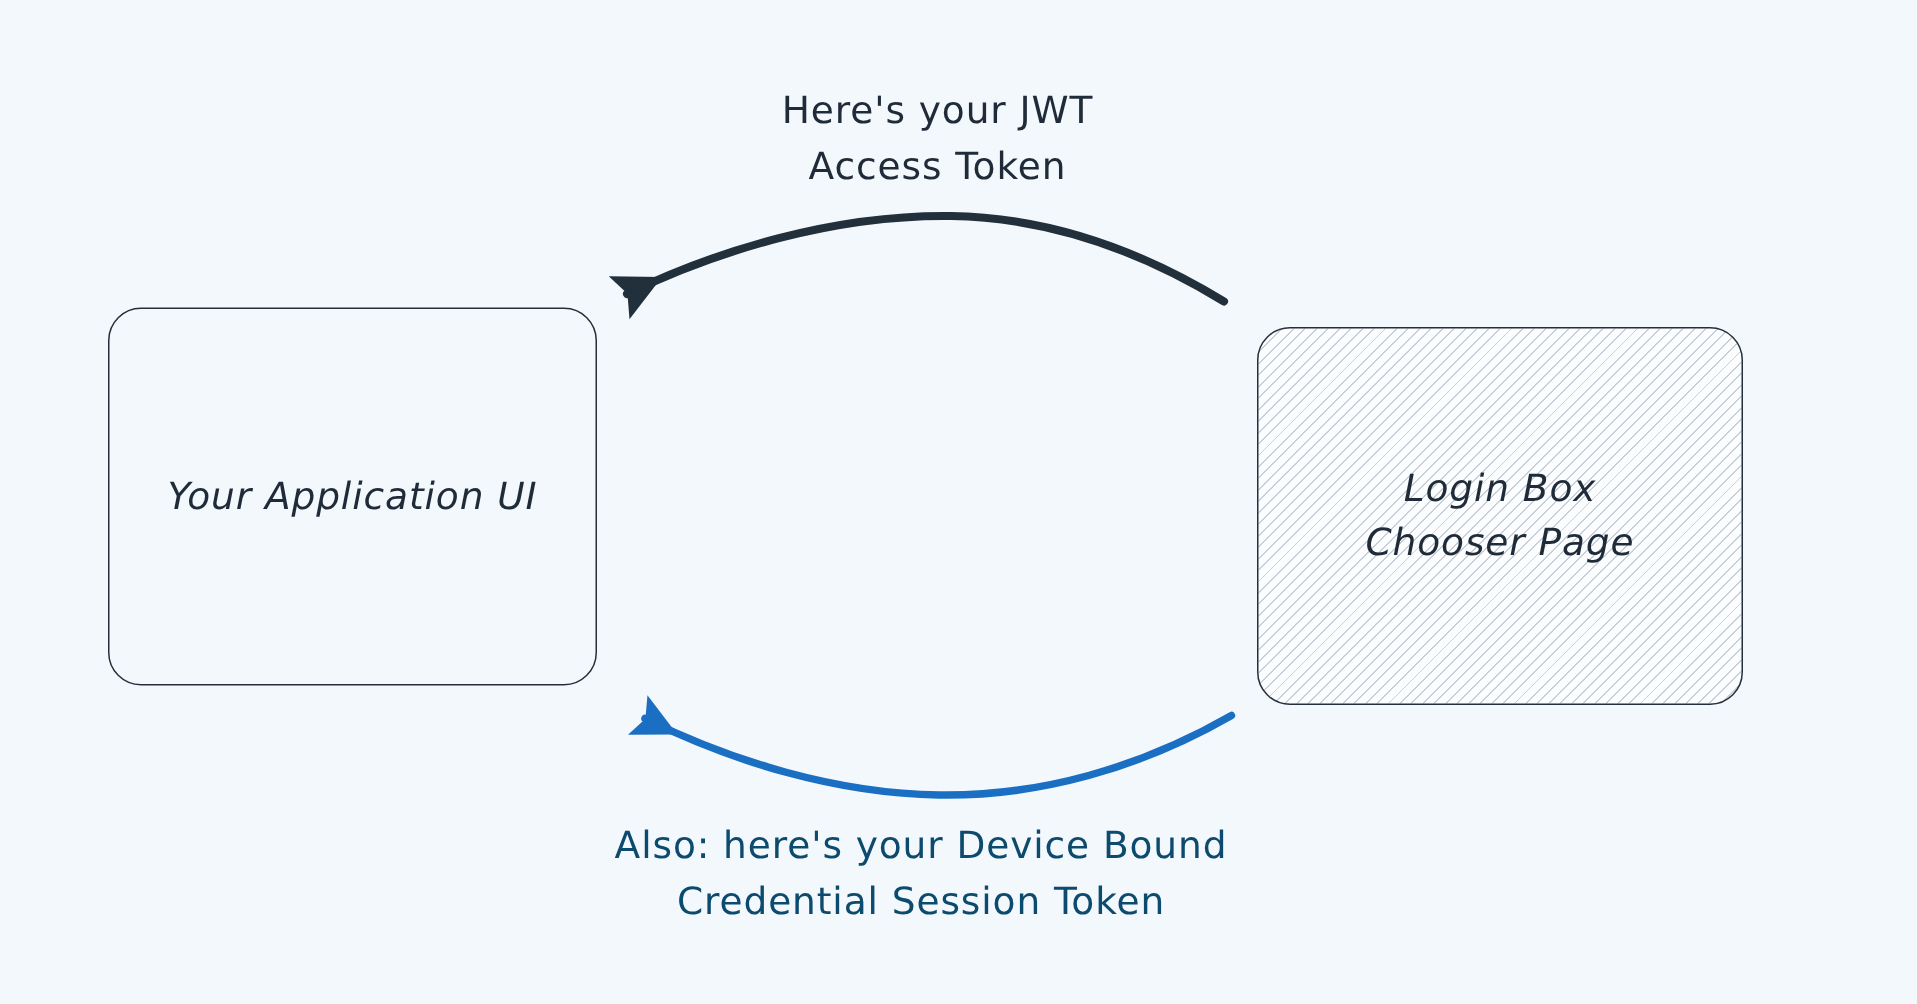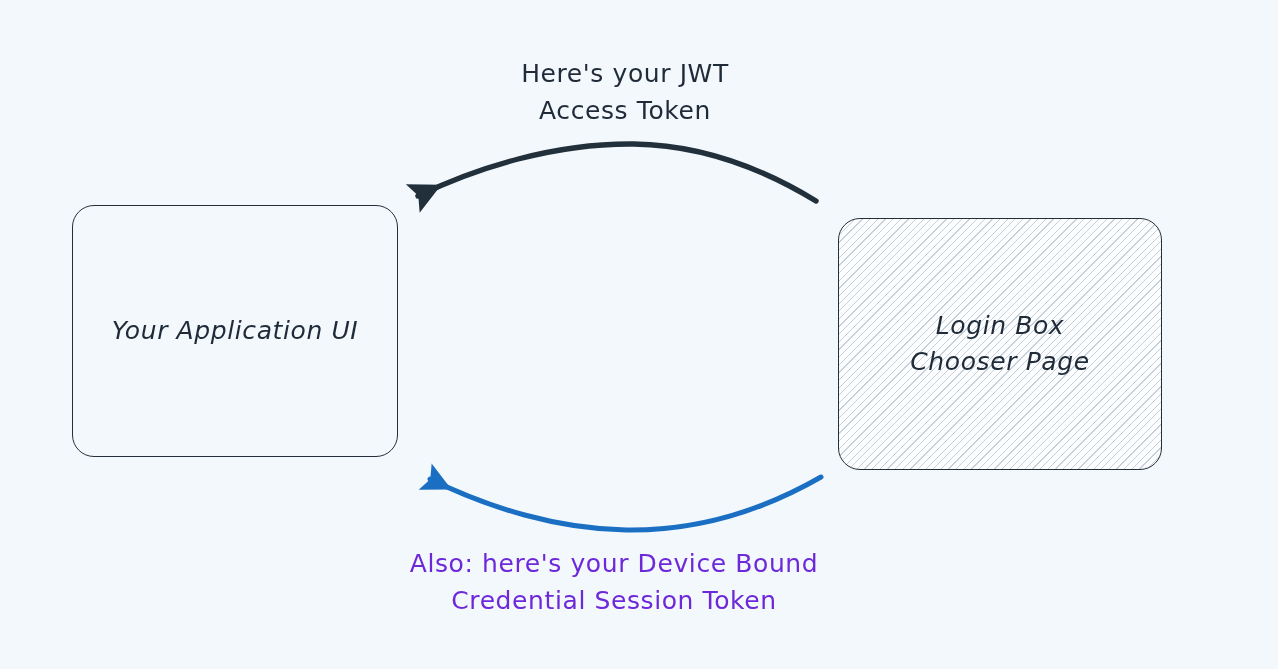--- a/index.html
+++ b/index.html
@@ -80,21 +80,21 @@
   #edge-label-jwt {
     left: 389px;
     top: 55px;
     width: 472px;
     color: #1f2b38;
   }
   #edge-label-dbsc {
     left: 389px;
     top: 545px;
     width: 450px;
-    color: #6d28d9;
+    color: #0c4a6e;
   }
 </style>
 </head>
 <body>
 
 <div id="diagram-root">
 
   <svg id="diagram-svg" viewBox="0 0 1278 669" xmlns="http://www.w3.org/2000/svg">
     <defs>
       <marker id="arrow-dark" viewBox="0 0 12 12" refX="9.2" refY="6" markerWidth="7.2" markerHeight="7.2" orient="auto-start-reverse">

